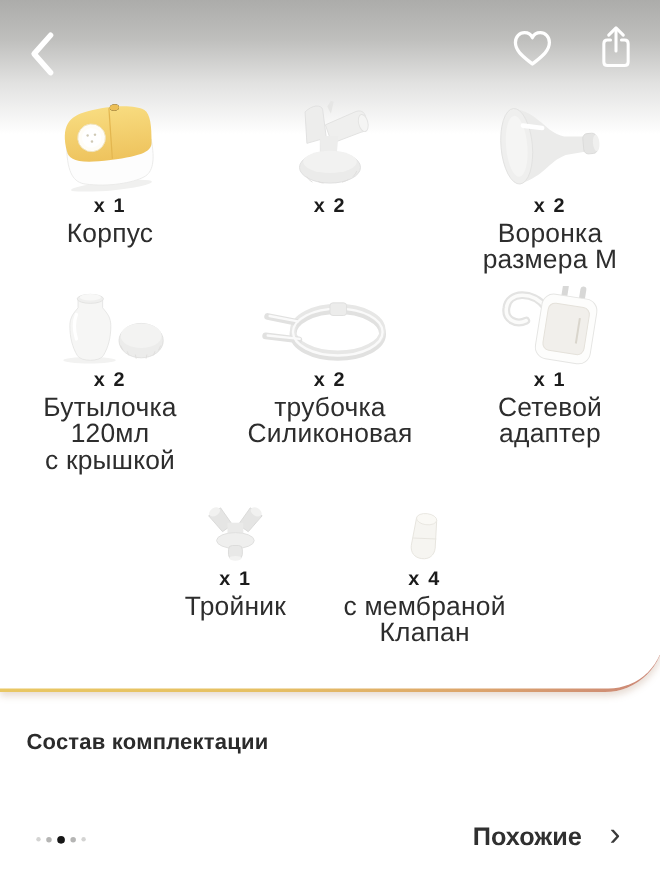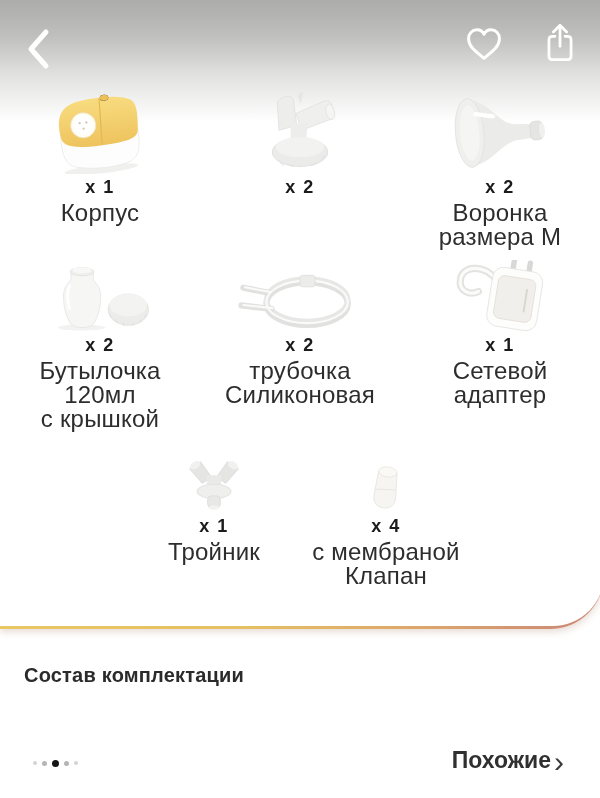--- a/index.html
+++ b/index.html
@@ -46,21 +46,21 @@
   .section-title {
     position:absolute; left:24px; top:664px;
     font-size:20px; font-weight:700; color:#2b2b2b; letter-spacing:.2px;
   }
   .dots { position:absolute; left:33px; top:757px; height:12px; display:flex; align-items:center; gap:5px; cursor:pointer; }
   .dot { border-radius:50%; }
   .dot.s  { width:4px; height:4px; background:#d4d4d3; }
   .dot.m  { width:5px; height:5px; background:#b5b5b4; }
   .dot.active { width:7px; height:7px; background:#161616; }
   .similar {
-    position:absolute; right:36px; top:747px; display:flex; align-items:flex-end; gap:3px;
+    position:absolute; right:36px; top:747px; display:flex; align-items:center; gap:25px;
     font-size:23px; font-weight:600; color:#303030; cursor:pointer; background:none; border:none;
     font-family:"Liberation Sans", sans-serif;
   }
   .similar .chev { font-size:30px; font-weight:400; line-height:20px; color:#3a3a3a; transform:translateY(-2px); }
   svg .ln { stroke:#dedddc; fill:none; }
 </style>
 </head>
 <body>
 
 <div class="page">

